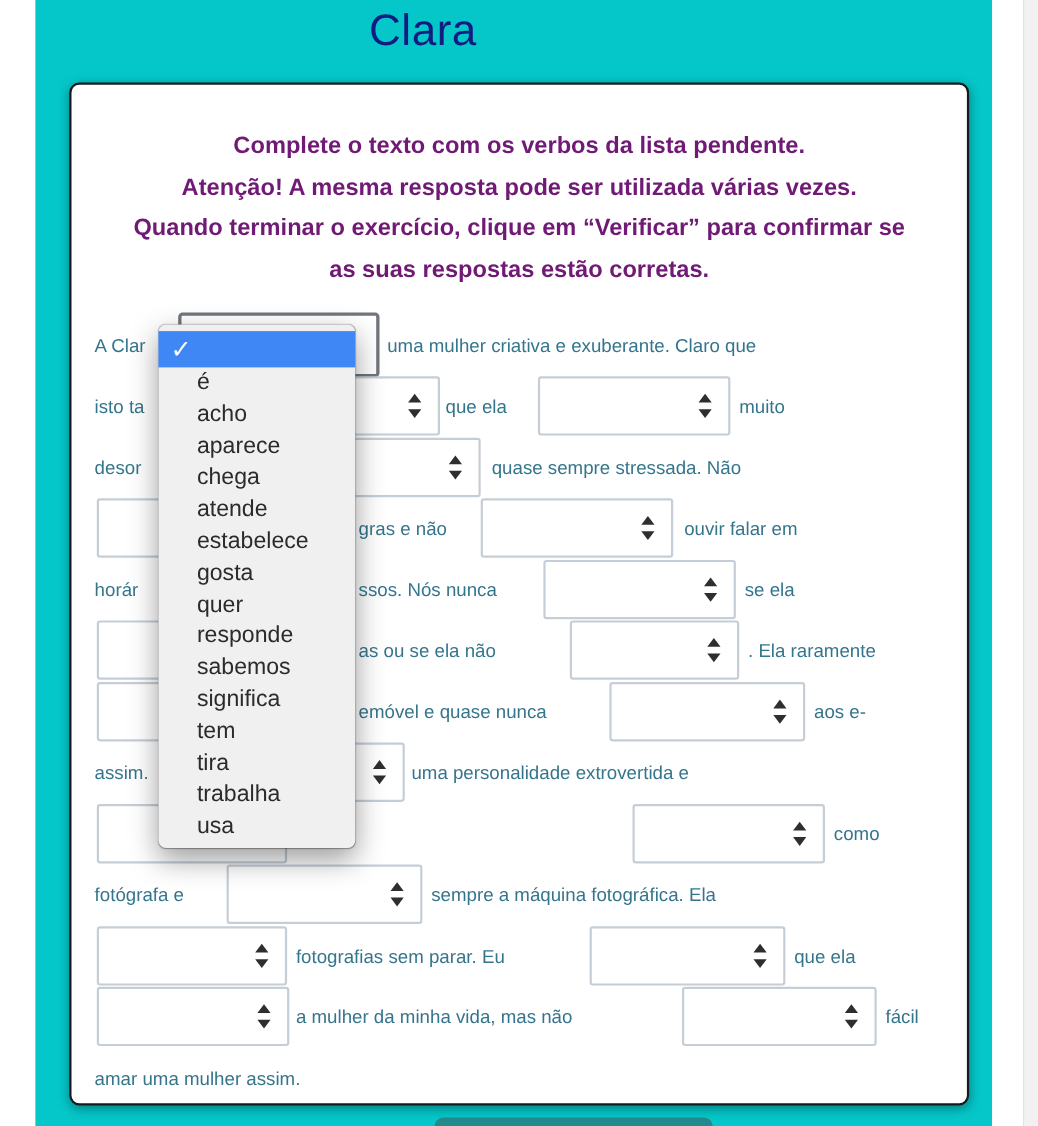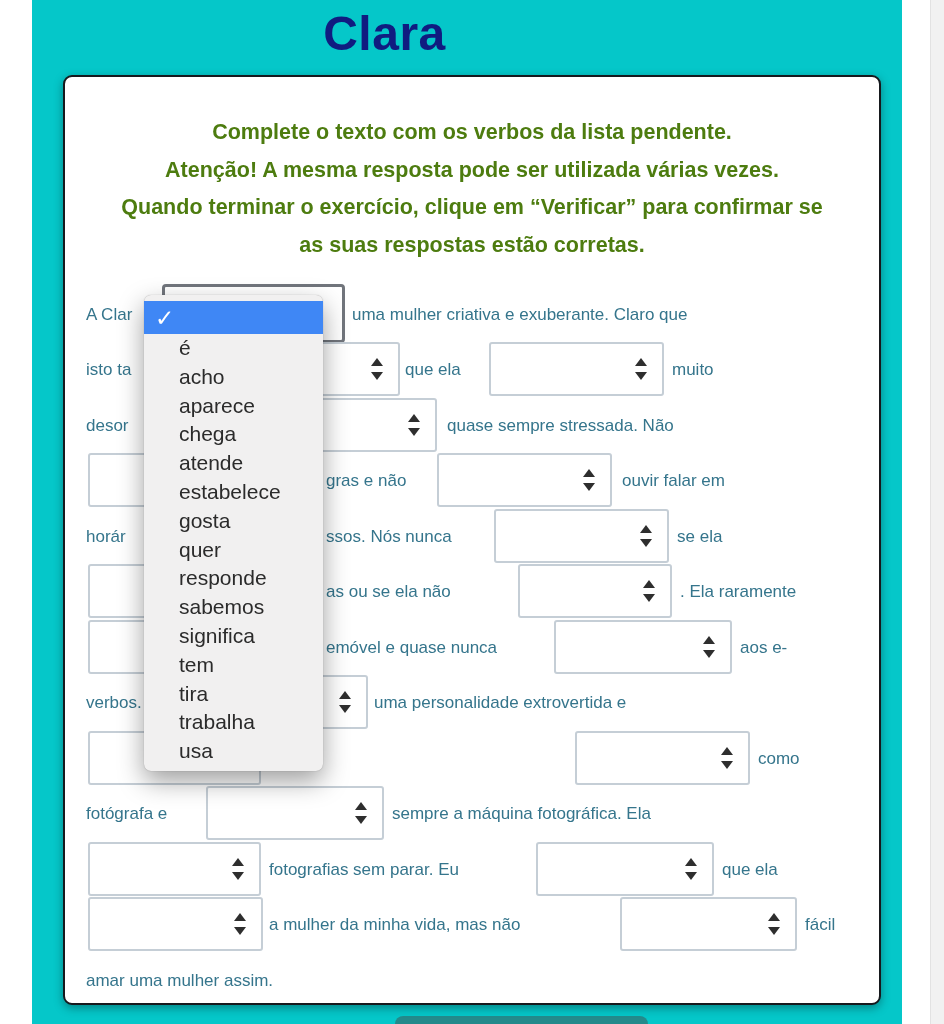--- a/index.html
+++ b/index.html
@@ -4,26 +4,26 @@
 <style>
   html,body{margin:0;padding:0;}
   body{font-family:"Liberation Sans","DejaVu Sans",sans-serif;background:#ffffff;}
   .page{position:relative;width:944px;height:1024px;overflow:hidden;background:#ffffff;}
   .teal-bg{position:absolute;left:32px;top:0;width:870px;height:1024px;background:#05c7c9;}
   .margin-strip{position:absolute;top:0;height:1024px;background:#ffffff;}
   .margin-left{left:0;width:32px;}
   .margin-right{left:902px;width:28px;}
   .scrollbar-track{position:absolute;top:0;left:930px;width:14px;height:1024px;background:#f1f1f1;border-left:1px solid #e2e2e2;box-sizing:border-box;}
   .page-title{position:absolute;top:6px;left:32px;width:705px;text-align:center;
-    font-size:48px;font-weight:bold;color:#101c80;letter-spacing:.5px;}
+    font-size:40px;font-weight:normal;color:#101c80;letter-spacing:.5px;}
   .card{position:absolute;left:63px;top:75px;width:818px;height:930px;background:#ffffff;
     border:2px solid #16191d;border-radius:9px;box-sizing:border-box;
     box-shadow:0 3px 10px rgba(0,0,0,.35);}
   .instructions{position:absolute;top:114px;left:75px;width:794px;text-align:center;
-    font-weight:bold;color:#4d7c0f;font-size:21.5px;line-height:37.5px;}
+    font-weight:bold;color:#701a75;font-size:21.5px;line-height:37.5px;}
   .line{position:absolute;left:0;width:944px;height:55px;}
   .frag{position:absolute;top:0;white-space:nowrap;color:#35758c;font-size:17px;line-height:55px;}
   .vselect{position:absolute;top:0;height:54px;background:#ffffff;border:2px solid #c5ced6;
     border-radius:3px;box-sizing:border-box;}
   .vselect::before{content:"";position:absolute;right:15px;top:50%;margin-top:-17px;
     border:6px solid transparent;border-bottom:8px solid #2e2e2e;}
   .vselect::after{content:"";position:absolute;right:15px;top:50%;margin-top:3px;
     border:6px solid transparent;border-top:8px solid #2e2e2e;}
   .vselect.focused{top:-3px;height:59px;border:3px solid #71757c;border-radius:4px;}
   .vselect.focused::before,.vselect.focused::after{display:none;}
@@ -93,21 +93,21 @@
         <div class="vselect" style="left: 518px; width: 154px;"></div>
         <span class="frag" style="left: 680px;">. Ela raramente</span>
       </div>
       <div class="line" style="top: 620px;">
         <div class="vselect" style="left: 88px; width: 173px;"></div>
         <span class="frag" style="left: 326px;">emóvel e quase nunca</span>
         <div class="vselect" style="left: 554px; width: 178px;"></div>
         <span class="frag" style="left: 740px;">aos e-</span>
       </div>
       <div class="line" style="top: 675px;">
-        <span class="frag" style="left: 86px;">verbos.</span>
+        <span class="frag" style="left: 86px;">assim.</span>
         <div class="vselect" style="left: 190px; width: 178px;"></div>
         <span class="frag" style="left: 374px;">uma personalidade extrovertida e</span>
       </div>
       <div class="line" style="top: 731px;">
         <div class="vselect" style="left: 88px; width: 173px;"></div>
         <div class="vselect" style="left: 575px; width: 175px;"></div>
         <span class="frag" style="left: 758px;">como</span>
       </div>
       <div class="line" style="top: 786px;">
         <span class="frag" style="left: 86px;">fotógrafa e</span>

